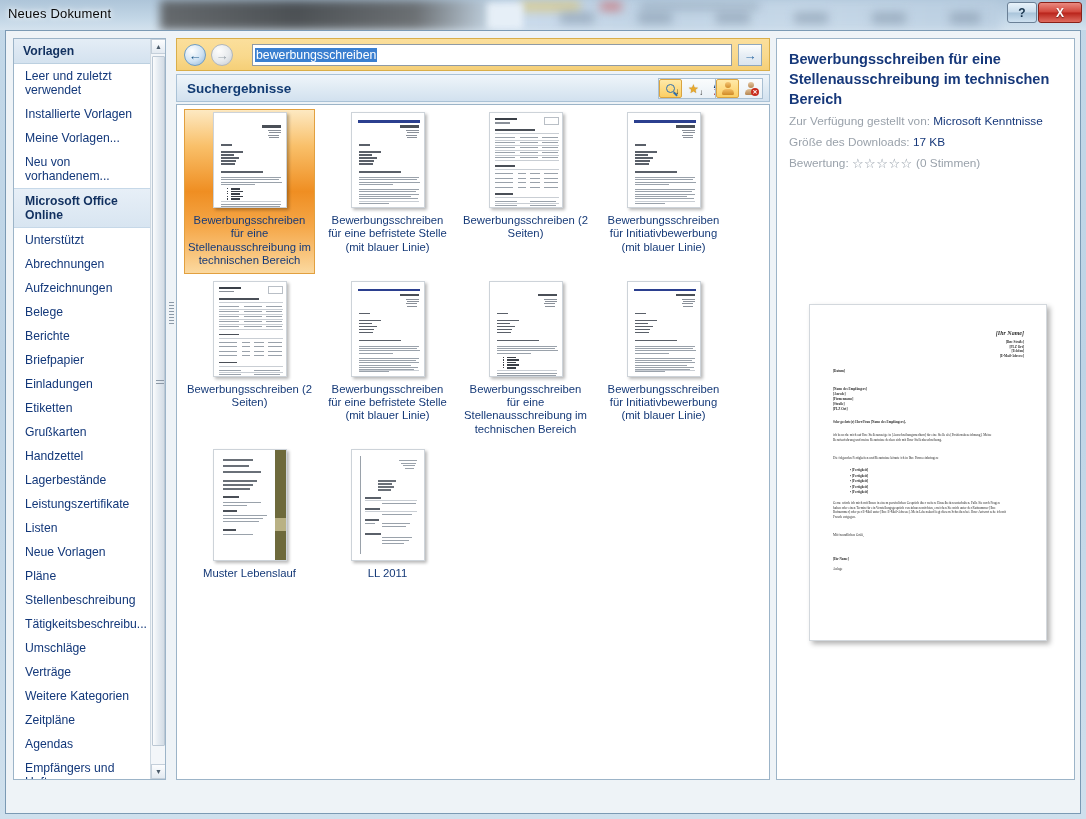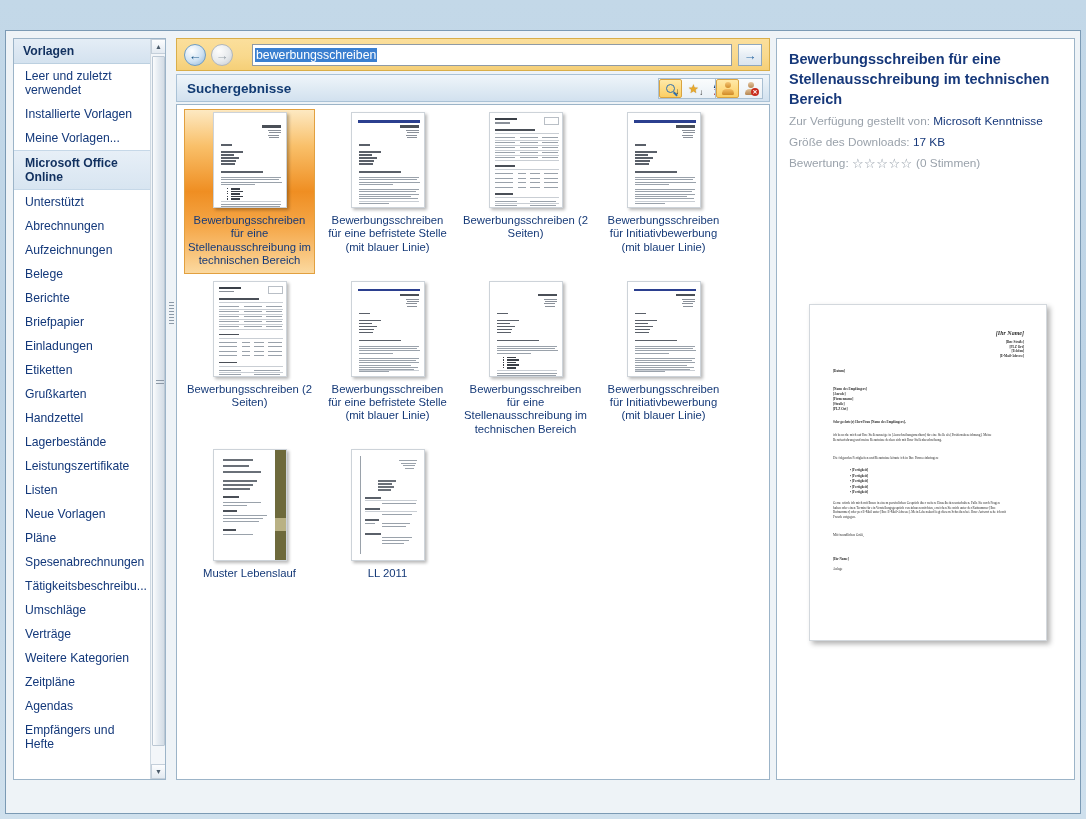--- a/index.html
+++ b/index.html
@@ -274,46 +274,61 @@
       radial-gradient(circle 1px at 9px 11px,#8d9aa7 99%,transparent),
       radial-gradient(circle 1px at 5px 11px,#8d9aa7 99%,transparent),
       radial-gradient(circle 1px at 1px 11px,#8d9aa7 99%,transparent);
   }
 </style>
 </head>
 <body>
 
 <div id="window">
 
+  <div id="titlebar">
+    <div class="glass-blur gb1"></div>
+    <div class="glass-blur gb2"></div>
+    <div class="glass-blur gb3"></div>
+    <div class="glass-blur gb4"></div>
+    <div class="glass-blur gb5"></div>
+    <div class="glass-blur gbtext"></div>
+    <div class="gbwhite"></div>
+    <div id="title-text">Neues Dokument</div>
+    <div class="titlebar-btns">
+      <div class="tb-btn tb-help">?</div>
+      <div class="tb-btn tb-close">X</div>
+    </div>
+  </div>
 
   <div id="client">
 
     <div id="sidebar">
       <div class="side-list" id="side-list">
           <div class="side-item header"><span>Vorlagen</span></div>
           <div class="side-item"><span>Leer und zuletzt verwendet</span></div>
           <div class="side-item"><span>Installierte Vorlagen</span></div>
           <div class="side-item"><span>Meine Vorlagen...</span></div>
+          <div class="side-item"><span>Neu von vorhandenem...</span></div>
           <div class="side-item selected"><span>Microsoft Office Online</span></div>
           <div class="side-item"><span>Unterstützt</span></div>
           <div class="side-item"><span>Abrechnungen</span></div>
           <div class="side-item"><span>Aufzeichnungen</span></div>
           <div class="side-item"><span>Belege</span></div>
           <div class="side-item"><span>Berichte</span></div>
           <div class="side-item"><span>Briefpapier</span></div>
           <div class="side-item"><span>Einladungen</span></div>
           <div class="side-item"><span>Etiketten</span></div>
           <div class="side-item"><span>Grußkarten</span></div>
           <div class="side-item"><span>Handzettel</span></div>
           <div class="side-item"><span>Lagerbestände</span></div>
           <div class="side-item"><span>Leistungszertifikate</span></div>
           <div class="side-item"><span>Listen</span></div>
           <div class="side-item"><span>Neue Vorlagen</span></div>
           <div class="side-item"><span>Pläne</span></div>
-          <div class="side-item"><span>Spesenabrechnungen</span></div>
+          <div class="side-item"><span>Stellenbeschreibung</span></div>
           <div class="side-item"><span>Tätigkeitsbeschreibu...</span></div>
           <div class="side-item"><span>Umschläge</span></div>
           <div class="side-item"><span>Verträge</span></div>
           <div class="side-item"><span>Weitere Kategorien</span></div>
           <div class="side-item"><span>Zeitpläne</span></div>
           <div class="side-item"><span>Agendas</span></div>
           <div class="side-item"><span>Empfängers und Hefte</span></div>
         </div>
       <div id="side-scroll">
         <div class="sb-arrow" id="sb-up">

